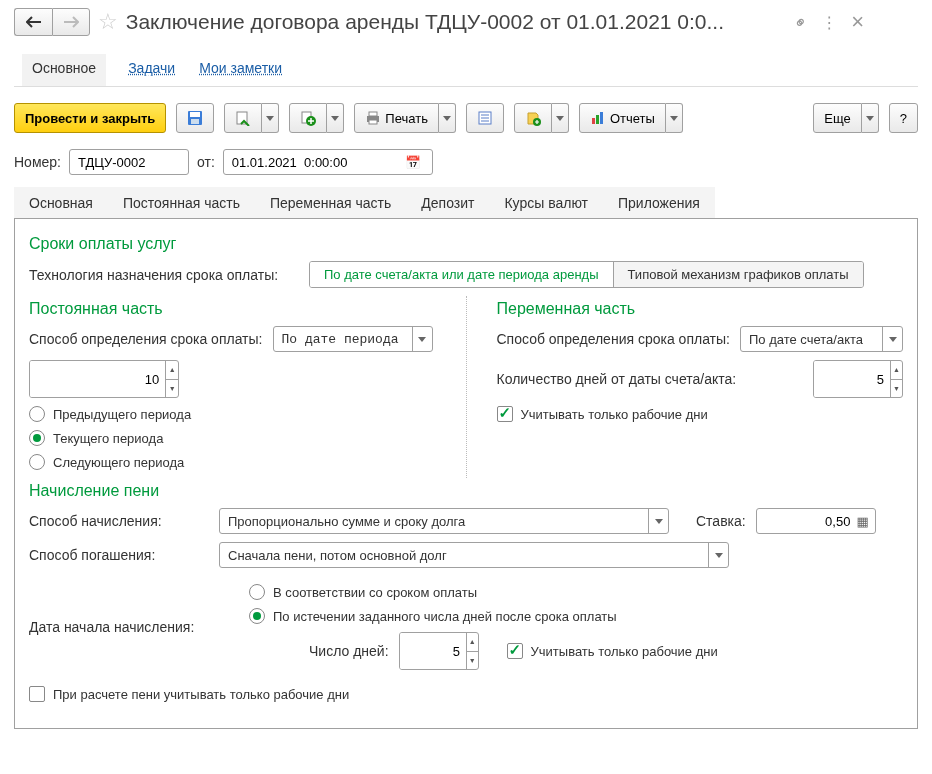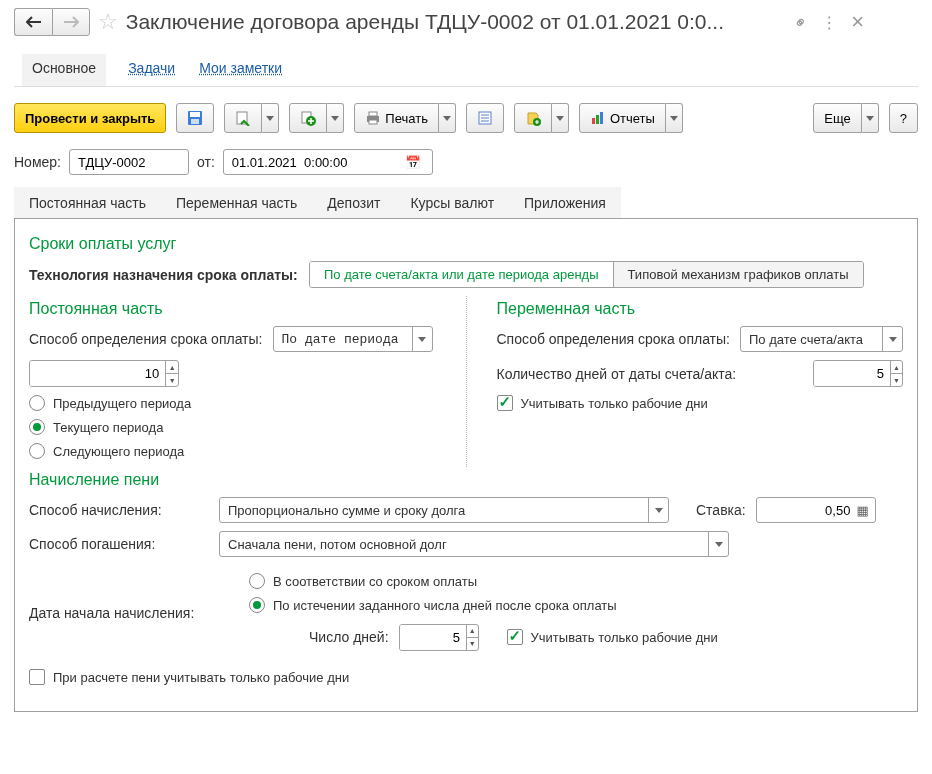--- a/index.html
+++ b/index.html
@@ -80,21 +80,21 @@
   .field-label { font-size:14px; flex: 0 0 auto;}
 
   .select {
     display:flex; align-items:center;
     border:1px solid #a0a0a0; border-radius:3px; height:26px; background:#fff;
   }
   .select .select-text { flex:1; padding:0 8px; font-size:13px; }
   .select .select-btn { width:20px; display:flex;align-items:center;justify-content:center; border-left:1px solid #a0a0a0; height:100%; cursor:pointer;}
   
   .spinner {
-    display:flex; border:1px solid #a0a0a0; border-radius:3px; height:27px; background:#fff; overflow:hidden;
+    display:flex; border:1px solid #a0a0a0; border-radius:3px; height:38px; background:#fff; overflow:hidden;
   }
   .spinner input { border:none; outline:none; text-align:right; width:100%; padding:0 6px; font-size:13px;}
   .spinner .spin-btns { display:flex; flex-direction:column; border-left:1px solid #a0a0a0; width:14px;}
   .spinner .spin-btns div { flex:1; display:flex;align-items:center;justify-content:center; font-size:7px; cursor:pointer; color:#555;}
   .spinner .spin-btns div:first-child { border-bottom:1px solid #a0a0a0;}
 
   .radio-row, .check-row { display:flex; align-items:center; gap:8px; margin:8px 0;}
   .radio {
     width:16px; height:16px; border-radius:50%; border:1px solid #888; position:relative; background:#fff;
   }
@@ -246,31 +246,32 @@
         <input value="ТДЦУ-0002" style="">
       </div>
     <span class="label">от:</span>
     <div class="input" style="width:210px; display:flex;">
       <input value="01.01.2021  0:00:00" style="">
       <span class="calendar-icon">📅</span>
     </div>
   </div>
 
   <div class="page-tabs">
+    <div class="page-tab">Основная</div>
     <div class="page-tab">Постоянная часть</div>
     <div class="page-tab">Переменная часть</div>
     <div class="page-tab">Депозит</div>
     <div class="page-tab">Курсы валют</div>
     <div class="page-tab">Приложения</div>
   </div>
 
   <div class="content">
     <h3 class="section">Сроки оплаты услуг</h3>
     <div class="field-row">
-      <span class="field-label" style="width:270px;font-weight:bold;">Технология назначения срока оплаты:</span>
+      <span class="field-label" style="width:270px;">Технология назначения срока оплаты:</span>
       <div class="toggle-group">
         <div class="toggle-btn active">По дате счета/акта или дате периода аренды</div>
         <div class="toggle-btn">Типовой механизм графиков оплаты</div>
       </div>
     </div>
 
     <div class="twocol">
       <div class="col">
         <h3 class="section">Постоянная часть</h3>
         <div class="field-row">

